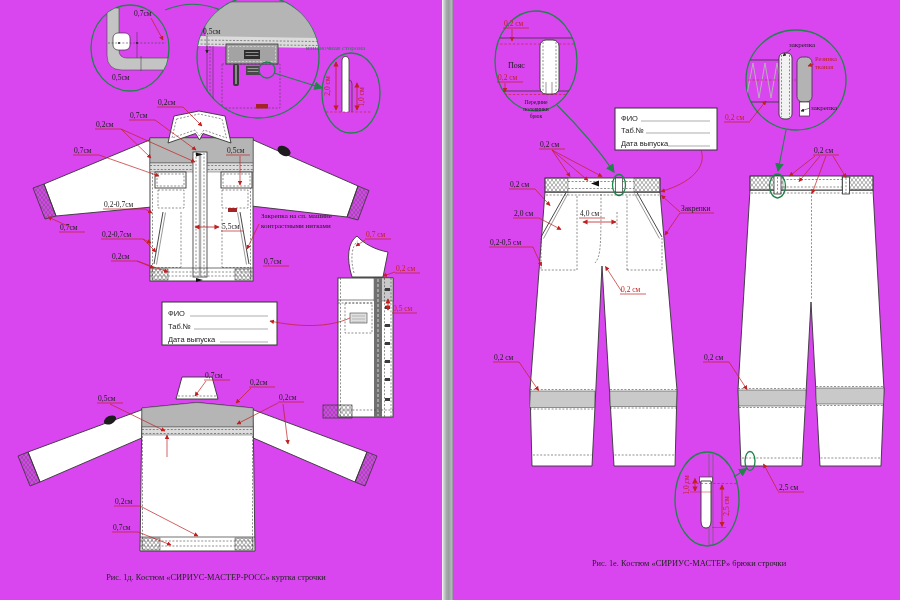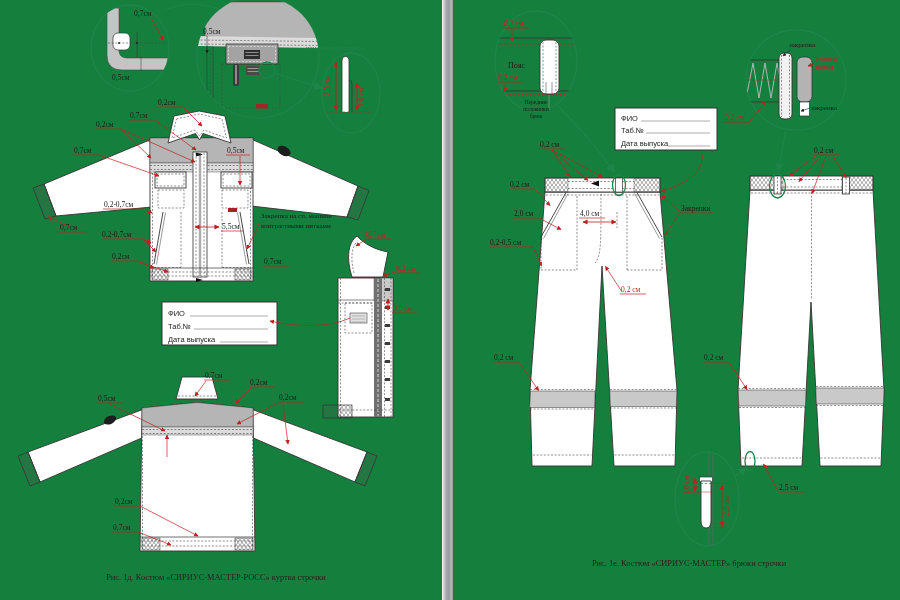--- a/index.html
+++ b/index.html
@@ -1,16 +1,16 @@
 <!DOCTYPE html>
 <html><head>
 <meta charset="utf-8">
 <style>
   html,body { margin:0; padding:0; background:#fff; }
-  .stage { position:relative; width:900px; height:600px; background:#15803d; overflow:hidden; }
+  .stage { position:relative; width:900px; height:600px; background:#d946ef; overflow:hidden; }
   svg text { font-family:"Liberation Serif","DejaVu Serif",serif; }
   .lb  { font-size:7.5px; fill:#1c1c1c; }
   .lb8 { font-size:8px;   fill:#1c1c1c; }
   .lr  { font-size:7.5px; fill:#c02020; }
   .lr6 { font-size:6.5px; fill:#c02020; }
   .nt  { font-size:7px;   fill:#1c1c1c; }
   .sm  { font-size:5.6px; fill:#1c1c1c; }
   .grn-t { font-size:7px; fill:#1e8449; }
   .cap { font-size:8.4px; fill:#222222; }
   .bx  { font-family:"Liberation Sans","DejaVu Sans",sans-serif; font-size:7.5px; fill:#222; }

